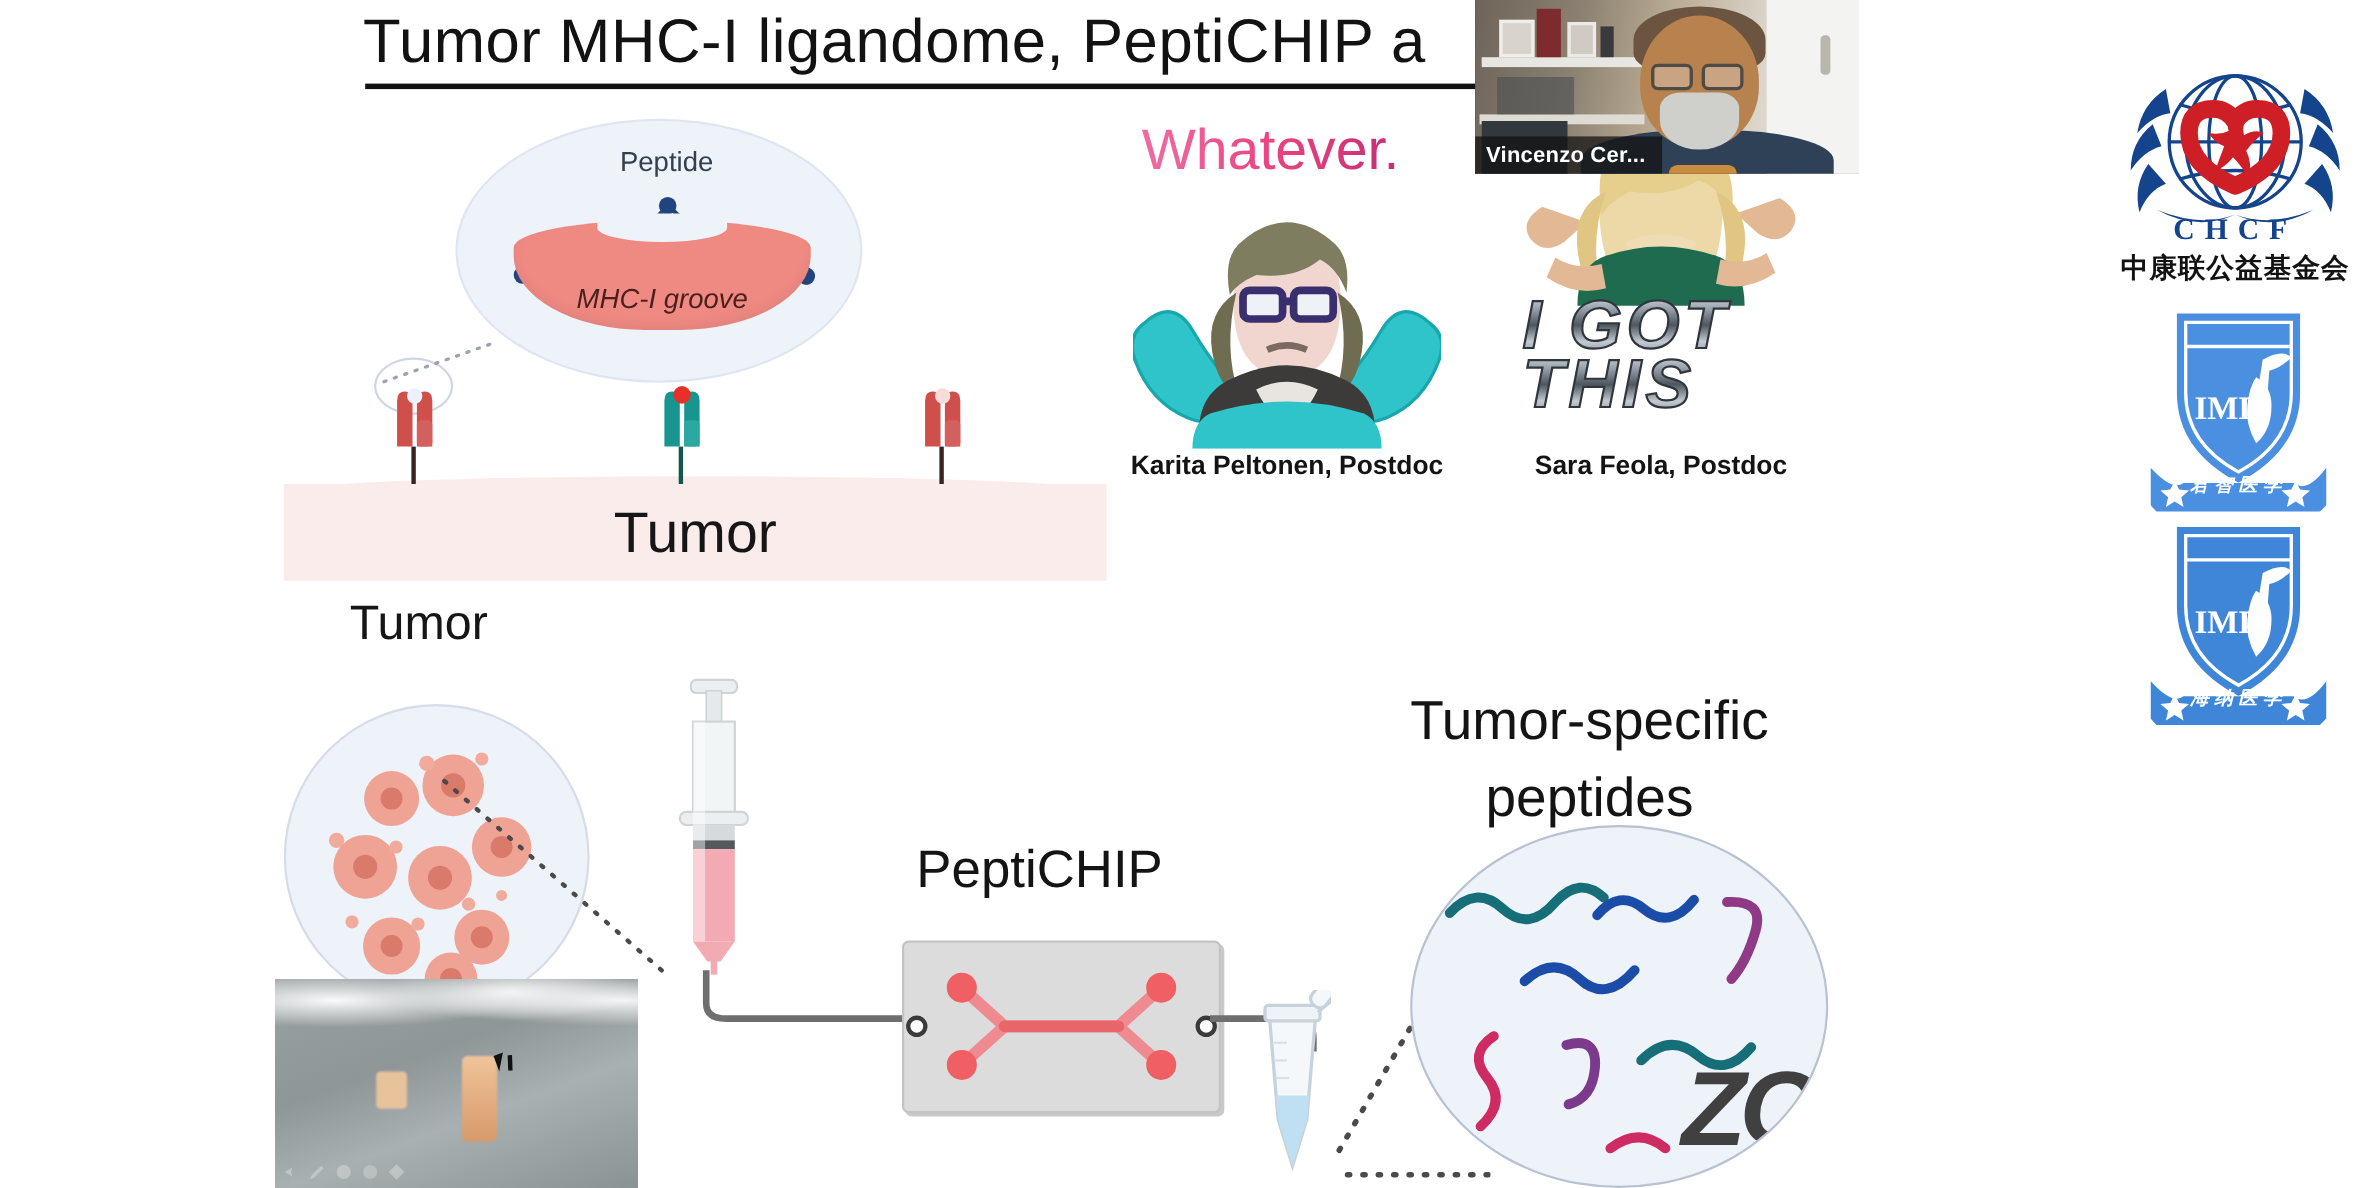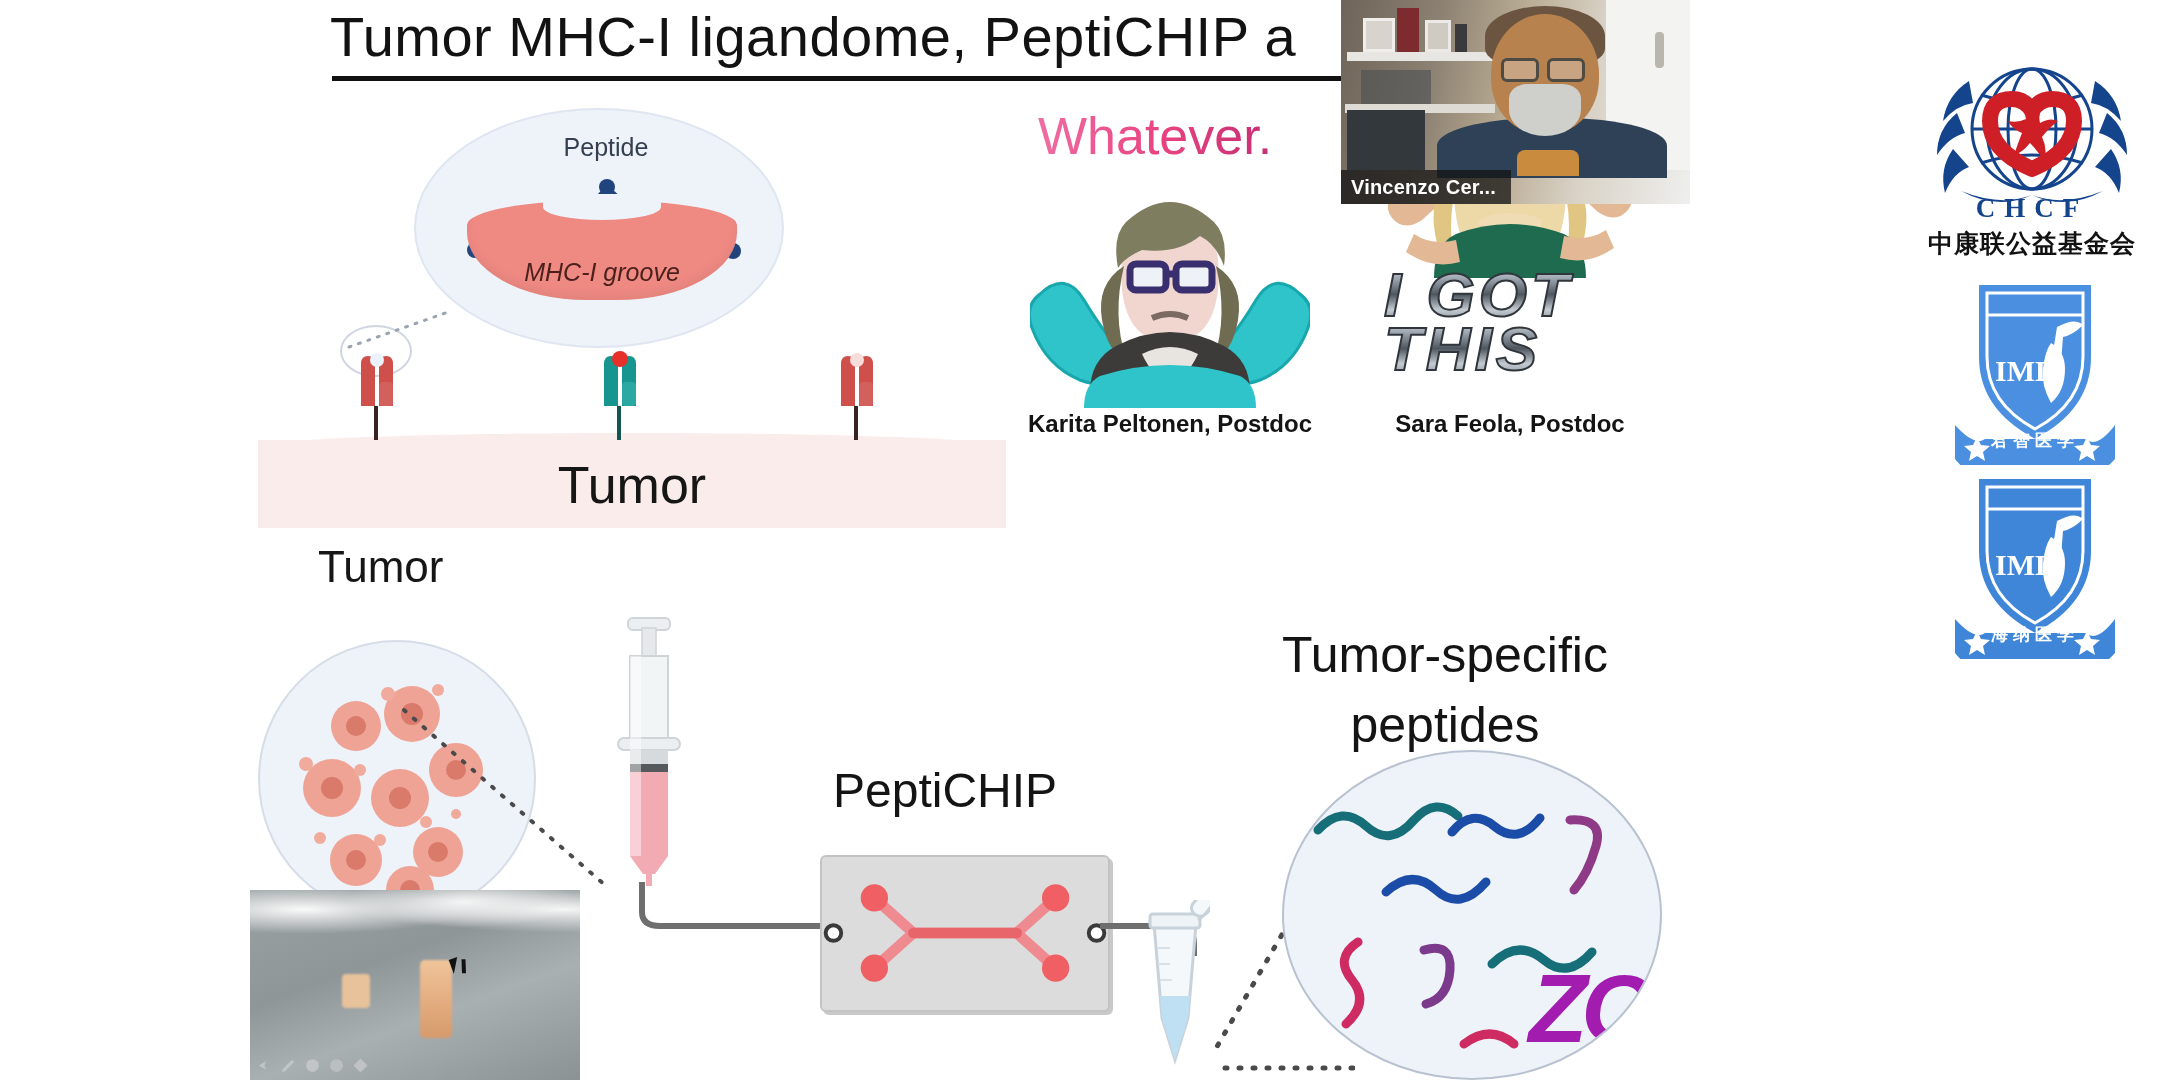--- a/index.html
+++ b/index.html
@@ -88,21 +88,21 @@
   
   .lbl-peptides {
     position:absolute; left:1250px; top:620px; width:390px; text-align:center;
     font-size:50px; line-height:70px; color:#141414;
   }
   .pep-circle {
     position:absolute; left:1282px; top:750px; width:380px; height:330px;
     background:#eef2f9; border:2px solid #b9c2d0; border-radius:50%; overflow:hidden;
   }
   .watermark {
-    position:absolute; right:10px; bottom:14px; font-size:96px; color:#a21caf;
+    position:absolute; right:10px; bottom:14px; font-size:96px; color:#404040;
     font-style:italic; font-weight:700; letter-spacing:-6px; user-select:none;
   }
 
   
   .photo-inset {
     position:absolute; left:250px; top:890px; width:330px; height:190px;
     background:linear-gradient(160deg,#9aa1a3 0%,#8f9698 38%,#a9b0b2 62%,#8b9294 100%);
     overflow:hidden;
   }
   .photo-inset .gloss{
@@ -119,21 +119,21 @@
             border-left:9px solid #111; border-bottom:15px solid transparent;
             transform:rotate(-20deg); }
   .cursor::after{ content:""; position:absolute; left:1px; top:4px; width:4px; height:14px;
             background:#111; transform:rotate(18deg); }
   .annot-bar { position:absolute; left:2px; bottom:2px; height:26px;
                display:flex; align-items:center; gap:7px; padding:0 4px; }
   .annot-ico { width:17px; height:17px; opacity:.55; }
 
   
   .webcam {
-    position:absolute; left:1341px; top:0; width:349px; height:204px;
+    position:absolute; left:1341px; top:0; width:349px; height:158px;
     overflow:hidden; background:#2b2f33;
   }
   .wc-wall  { position:absolute; inset:0;
      background:linear-gradient(100deg,#6e6459 0%,#8b8071 26%,#b9ab93 48%,#d9d2c6 70%,#efefee 100%); }
   .wc-shelf { position:absolute; left:6px; top:52px; width:150px; height:9px; background:#e8e6e2; }
   .wc-shelf2{ position:absolute; left:4px; top:104px; width:150px; height:9px; background:#dedbd5; }
   .wc-frame1{ position:absolute; left:22px; top:18px; width:32px; height:34px;
               background:#d8d4cd; border:3px solid #efeeea; }
   .wc-frame2{ position:absolute; left:84px; top:20px; width:26px; height:32px;
               background:#cfcac2; border:3px solid #eceae6; }
@@ -172,21 +172,21 @@
     font-family:"Liberation Serif", serif; font-size:27px; letter-spacing:9px;
     color:#14448c; font-weight:700;
   }
   .chcf-cn {
     position:absolute; left:18px; top:186px; width:218px; text-align:center;
     font-size:25px; color:#121212; font-weight:700; letter-spacing:1px;
   }
   .shield-wrap { position:absolute; left:50px; width:160px; height:196px; }
   .shield-cn {
     position:absolute; left:0; width:100%; text-align:center;
-    font-size:17px; color:#fff; letter-spacing:5px; font-weight:700;
+    font-size:17px; color:#fff; letter-spacing:5px; font-weight:700;font-style:italic;
   }
 </style>
 </head>
 <body>
 
 <div class="stage">
 
   <div class="slide">
 
     <div class="slide-title">Tumor MHC-I ligandome, PeptiCHIP a</div>

